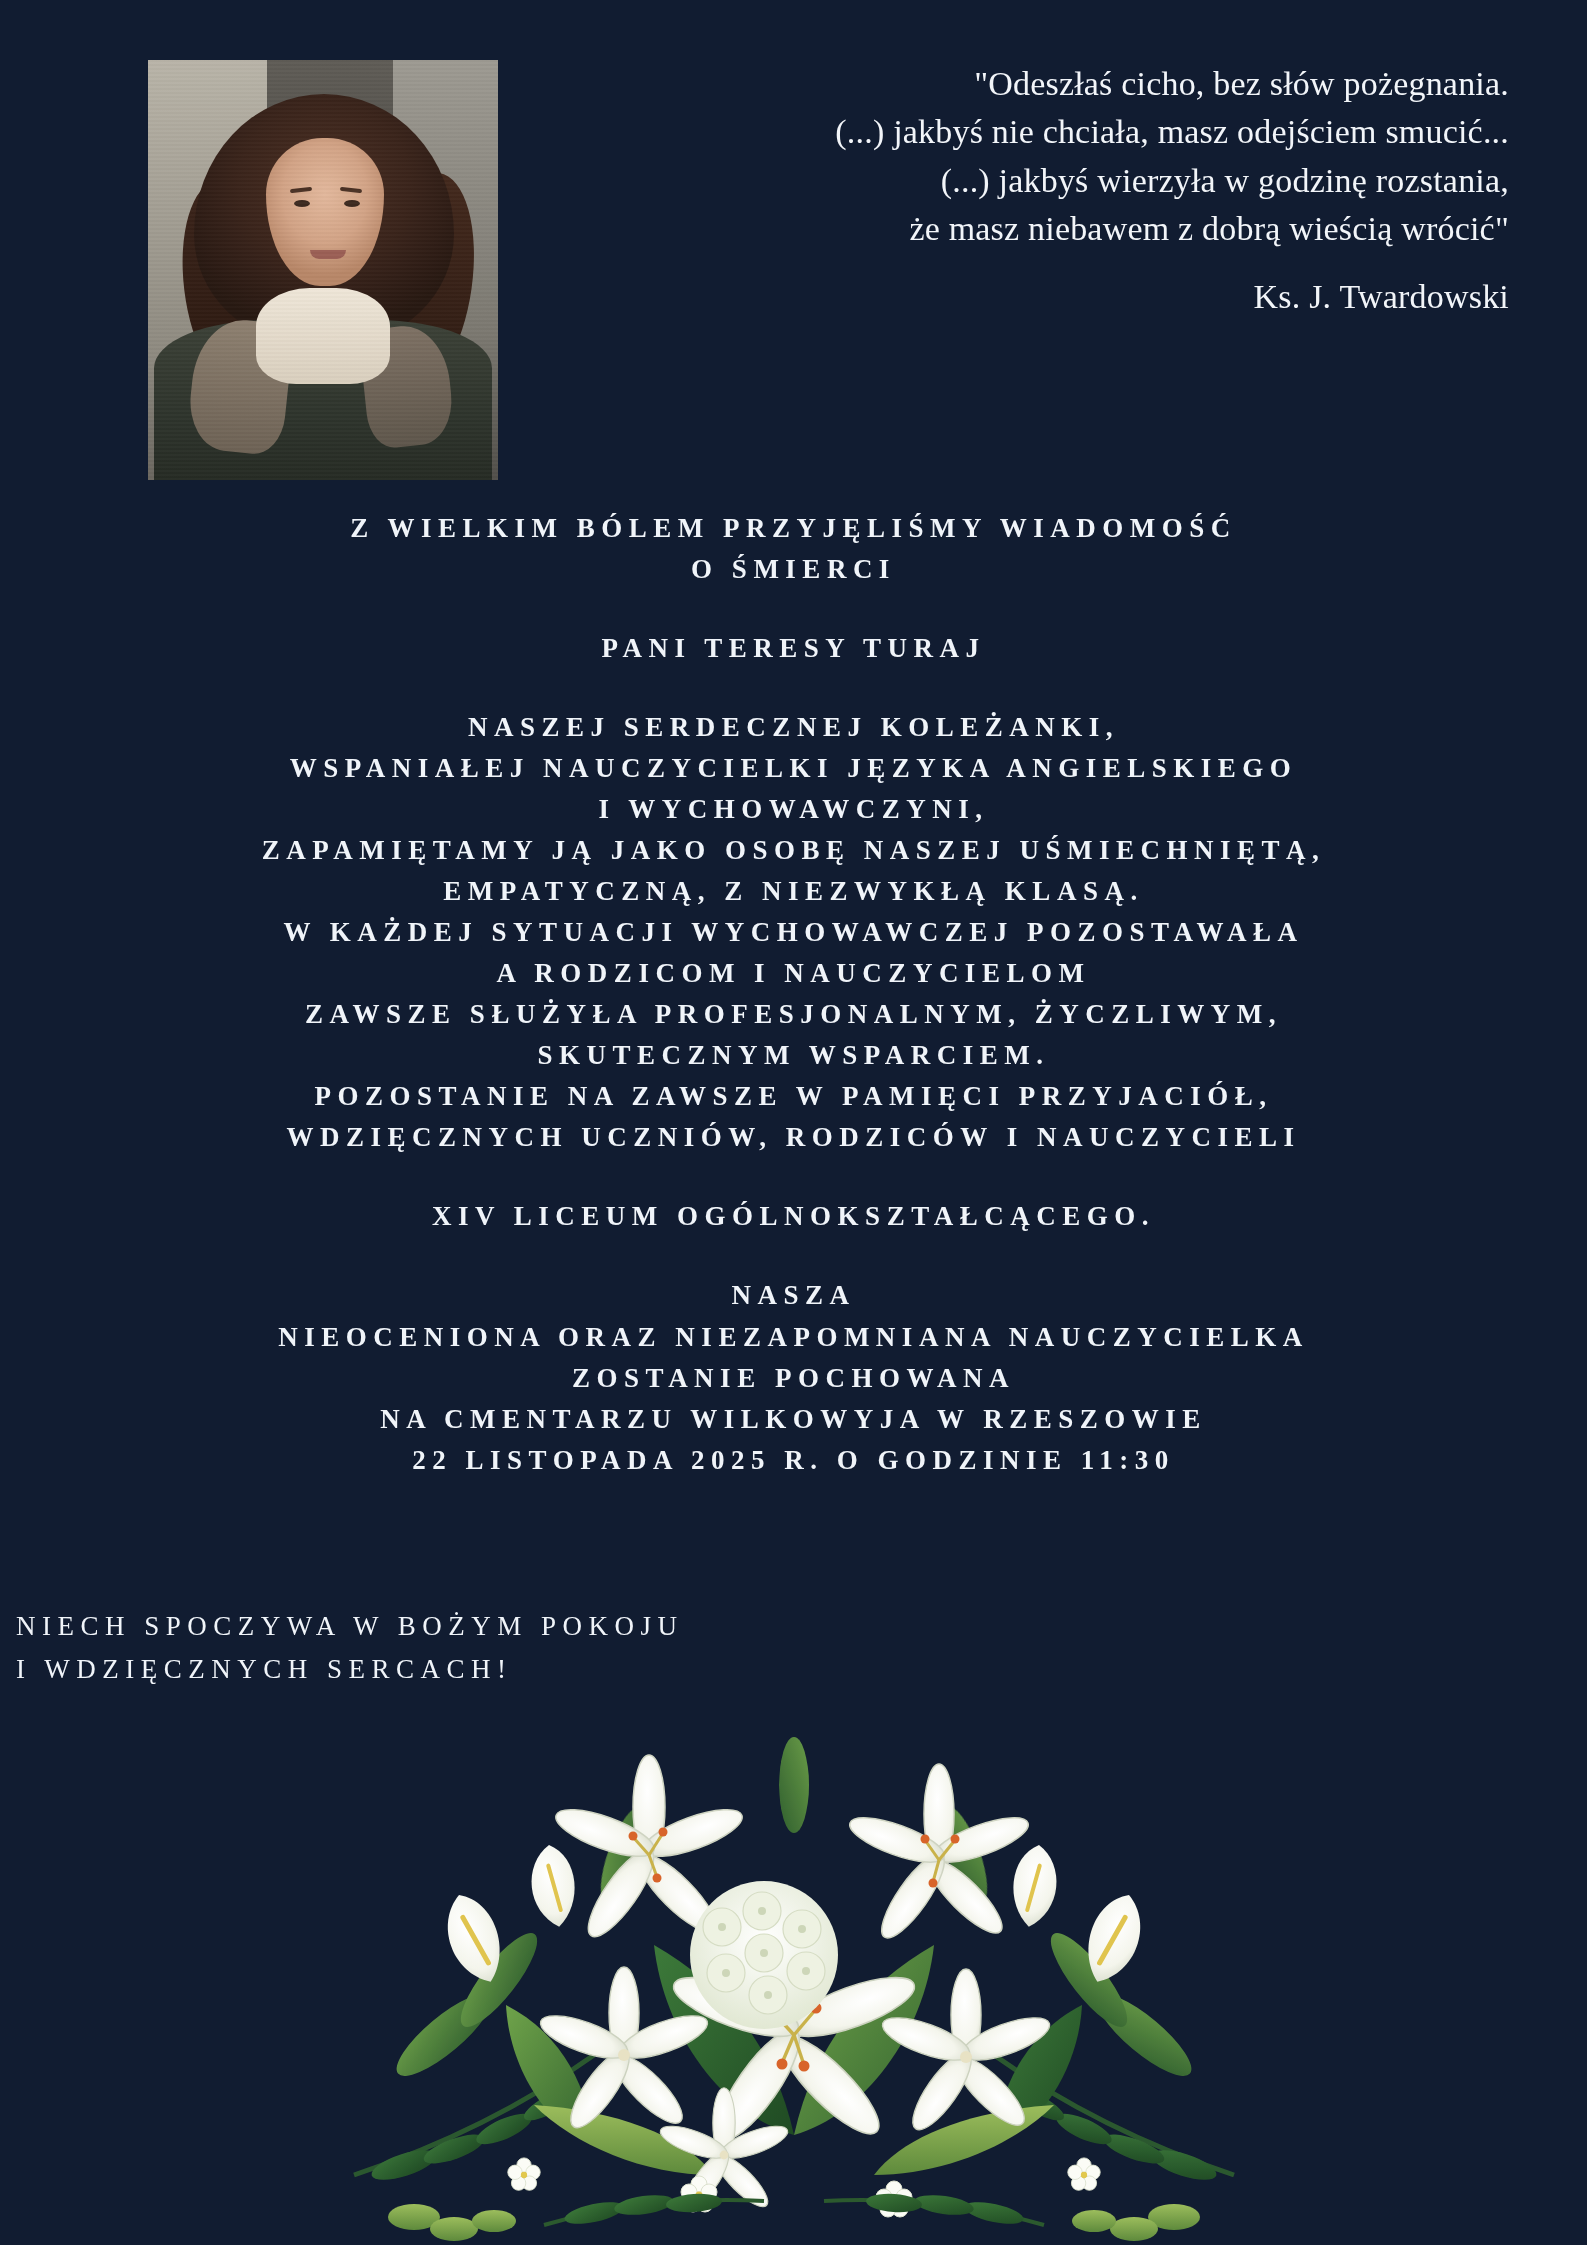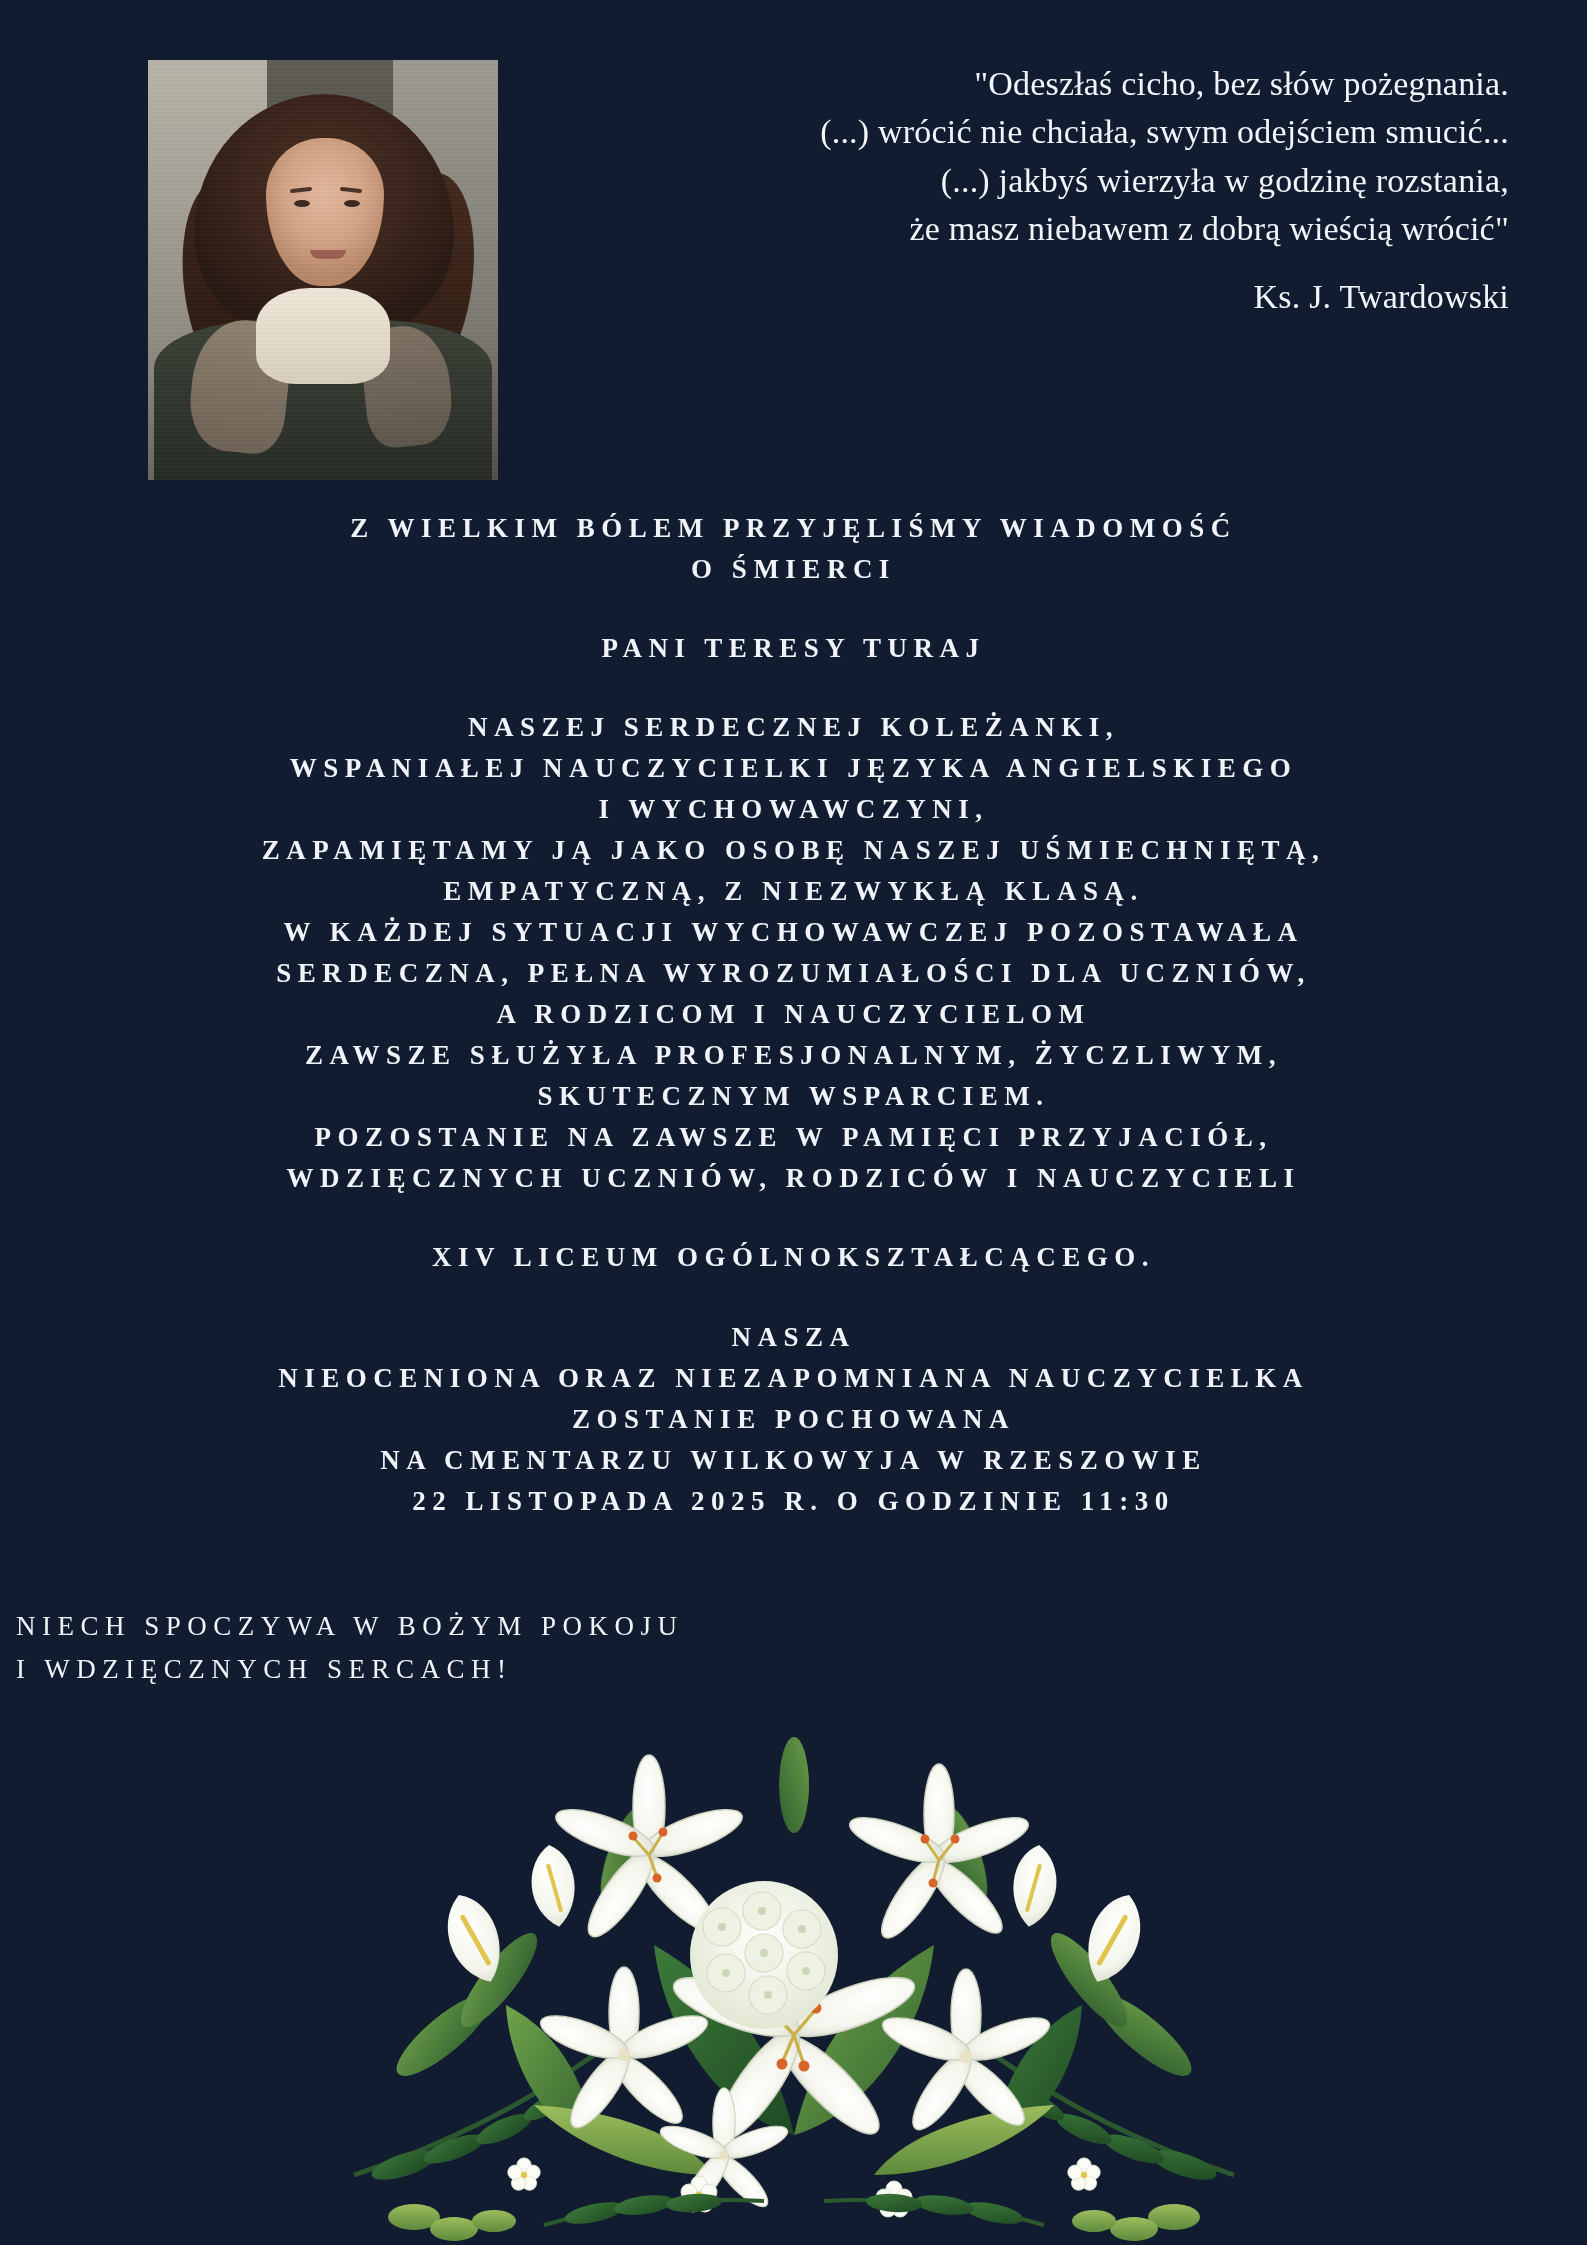--- a/index.html
+++ b/index.html
@@ -223,21 +223,21 @@
         <div class="coat"></div>
         <div class="fur-l"></div>
         <div class="fur-r"></div>
         <div class="collar"></div>
         <div class="grain"></div>
       </div>
     </div>
 
     <div class="quote">
       <span class="line">"Odeszłaś cicho, bez słów pożegnania.</span>
-      <span class="line">(...) wrócić nie chciała, swym odejściem smucić...</span>
+      <span class="line">(...) jakbyś nie chciała, masz odejściem smucić...</span>
       <span class="line">(...) jakbyś wierzyła w godzinę rozstania,</span>
       <span class="line">że masz niebawem z dobrą wieścią wrócić"</span>
       <span class="author">Ks. J. Twardowski</span>
     </div>
 
   </div>
 
   <div class="announcement">
 
     <div class="para">
@@ -253,21 +253,20 @@
 
     <div class="spacer-md"></div>
 
     <div class="para">
       <span class="ln">NASZEJ SERDECZNEJ KOLEŻANKI,</span>
       <span class="ln">WSPANIAŁEJ NAUCZYCIELKI JĘZYKA ANGIELSKIEGO</span>
       <span class="ln">I WYCHOWAWCZYNI,</span>
       <span class="ln">ZAPAMIĘTAMY JĄ JAKO OSOBĘ NASZEJ UŚMIECHNIĘTĄ,</span>
       <span class="ln">EMPATYCZNĄ, Z NIEZWYKŁĄ KLASĄ.</span>
       <span class="ln">W KAŻDEJ SYTUACJI WYCHOWAWCZEJ POZOSTAWAŁA</span>
-      <span class="ln">SERDECZNA, PEŁNA WYROZUMIAŁOŚCI DLA UCZNIÓW,</span>
       <span class="ln">A RODZICOM I NAUCZYCIELOM</span>
       <span class="ln">ZAWSZE SŁUŻYŁA PROFESJONALNYM, ŻYCZLIWYM,</span>
       <span class="ln">SKUTECZNYM WSPARCIEM.</span>
       <span class="ln">POZOSTANIE NA ZAWSZE W PAMIĘCI PRZYJACIÓŁ,</span>
       <span class="ln">WDZIĘCZNYCH UCZNIÓW, RODZICÓW I NAUCZYCIELI</span>
     </div>
 
     <div class="spacer-md"></div>
 
     <div class="para">

